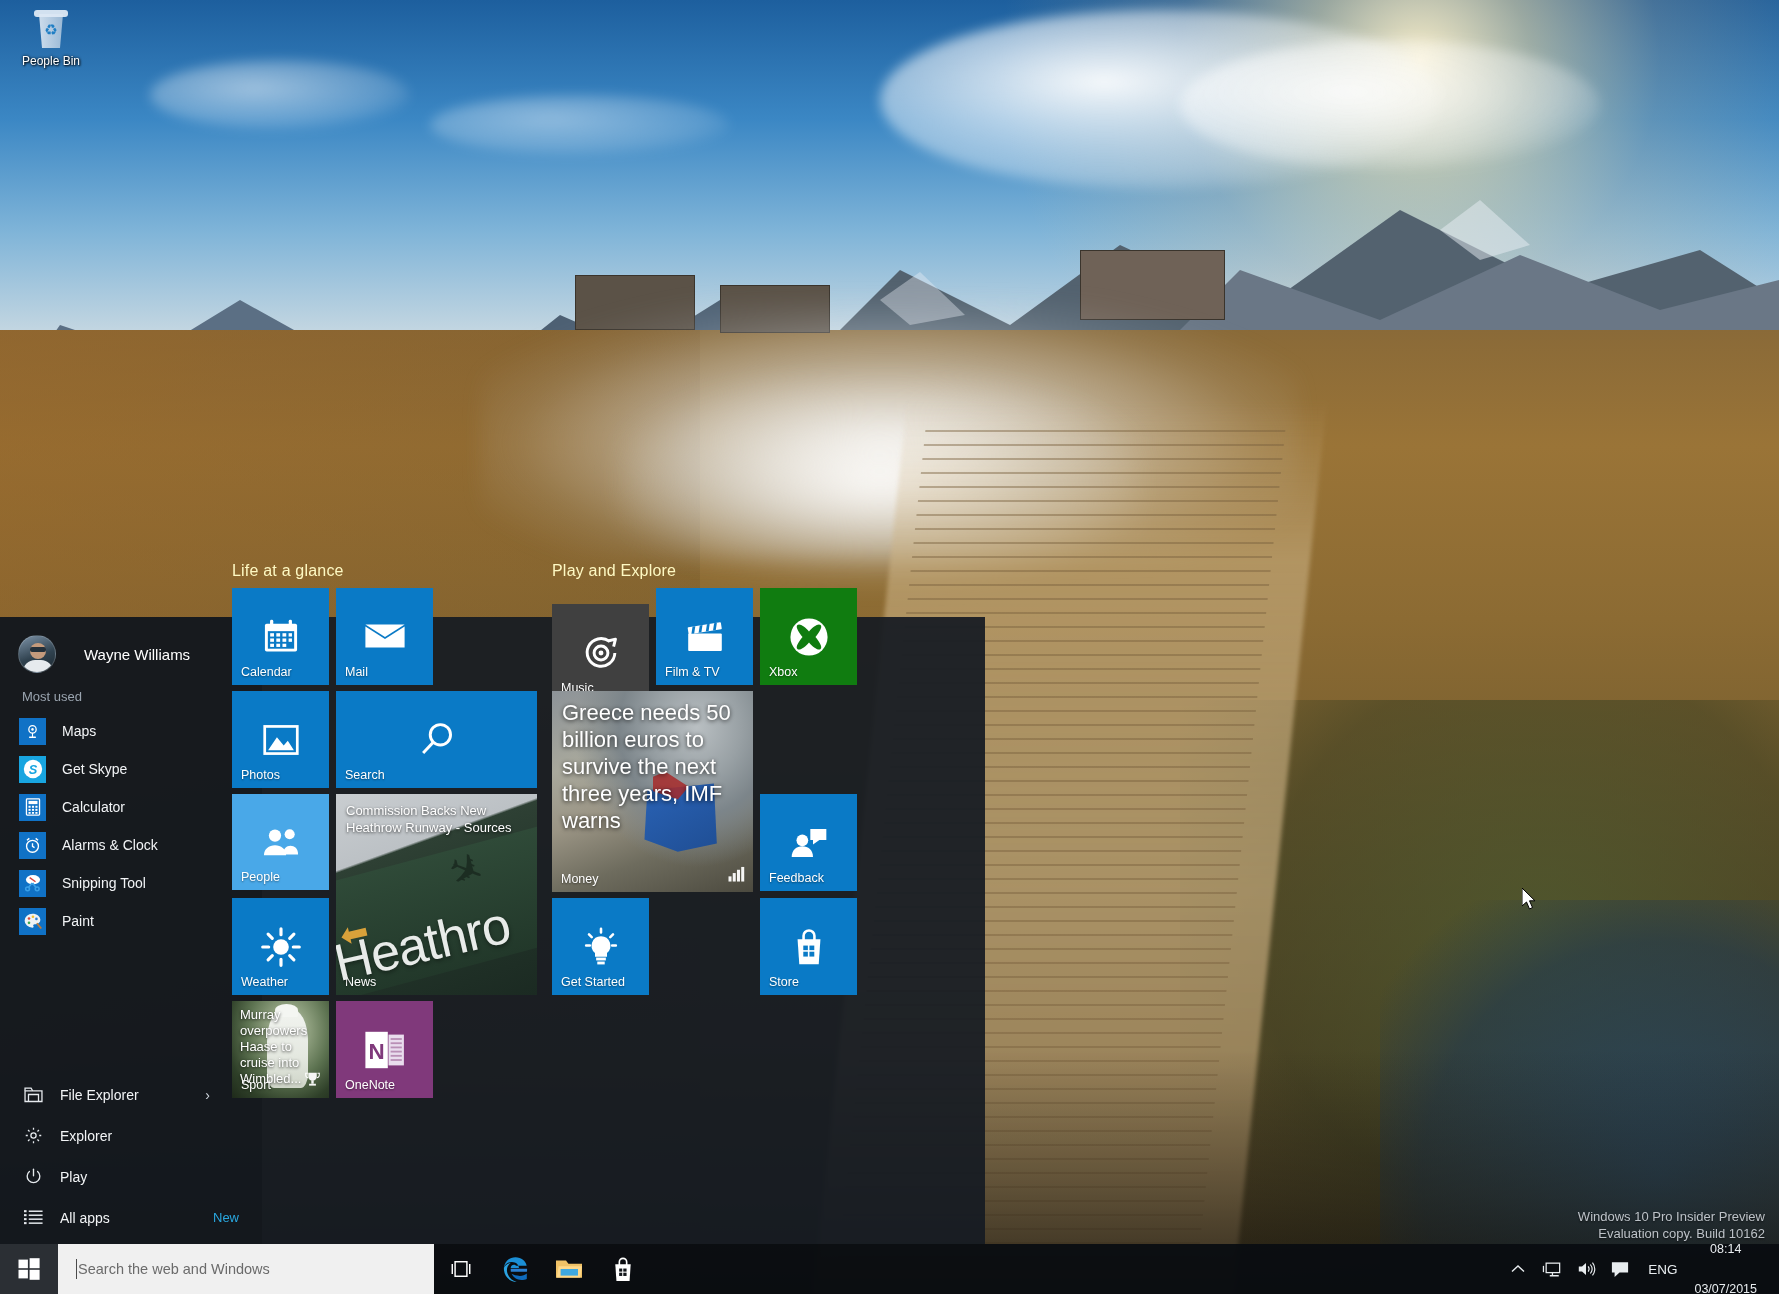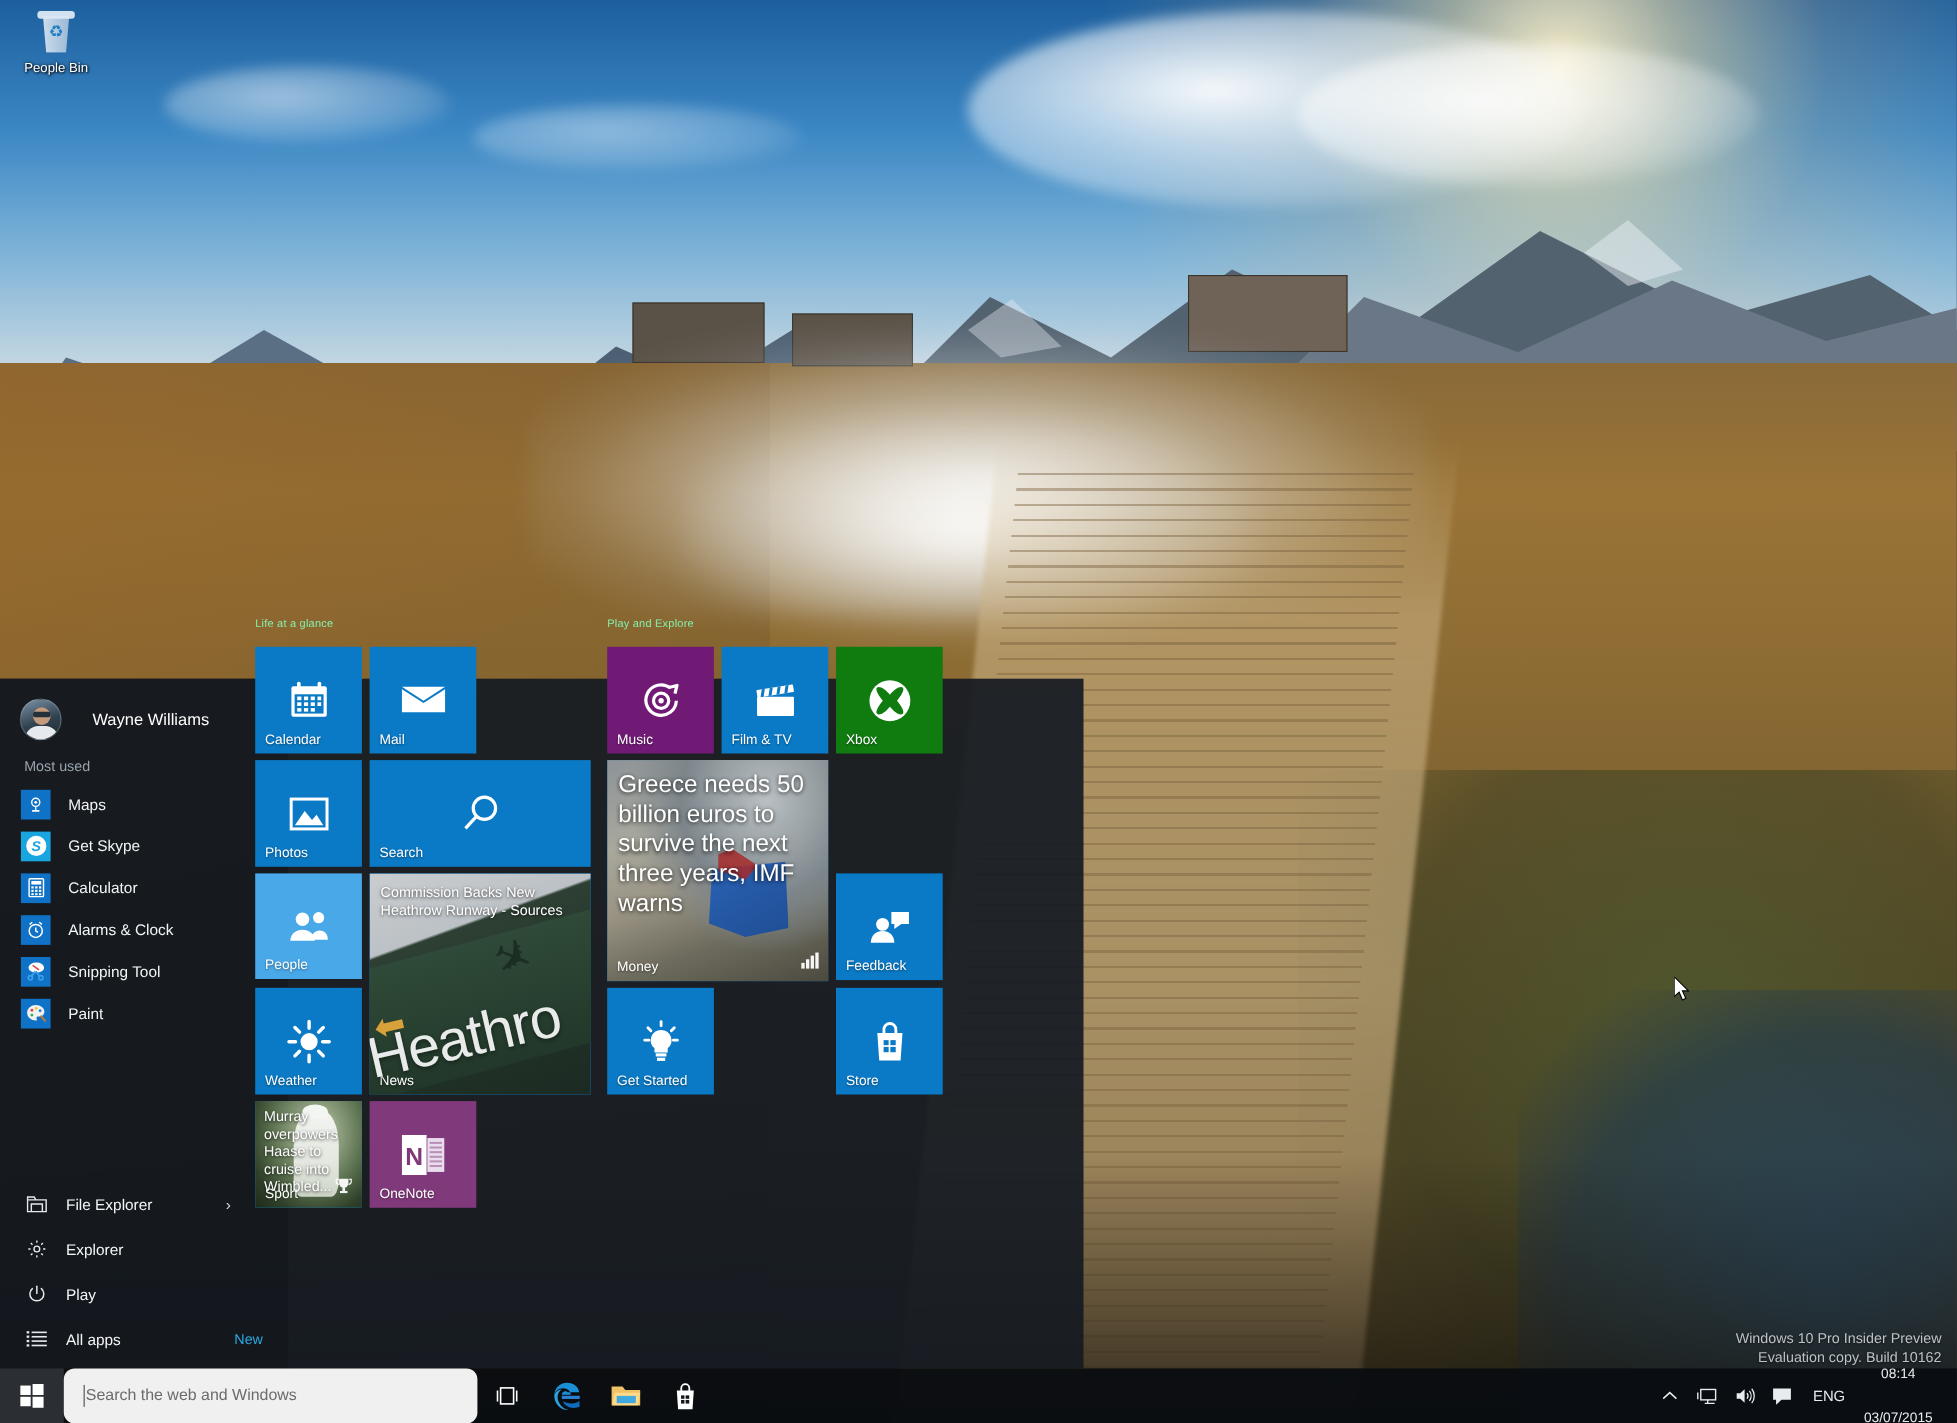--- a/index.html
+++ b/index.html
@@ -180,21 +180,21 @@
   .bottom-item .name { font-size:14px; color:#f2f4f6; }
   .bottom-item .chev { position:absolute; right:52px; color:#cfd6dd; font-size:14px; }
   .badge-new { position:absolute; left:213px; color:#29a8e0; font-size:13px; }
 
   
   #start-right {
     flex:1; position:relative; padding:18px 0 0 0;
   }
   .group { position:absolute; }
   .group-title {
-    font-size:10px; color:#86efac; margin-bottom:11px; letter-spacing:0.2px;
+    font-size:16px; color:#fef9c3; margin-bottom:11px; letter-spacing:0.2px;
   }
   .tiles { position:relative; }
   .tile {
     position:absolute;
     background:#0a7ac6;
     color:#fff; overflow:hidden; cursor:default;
   }
   .tile .tlabel {
     position:absolute; left:9px; bottom:6px;
     font-size:12.5px; color:#fff; text-shadow:0 1px 2px rgba(0,0,0,0.45);
@@ -286,21 +286,21 @@
     position:absolute; left:0; bottom:0; width:1779px; height:50px;
     background:rgba(10,13,17,0.95);
     display:flex; align-items:center;
   }
   #start-button {
     width:58px; height:50px; display:flex; align-items:center; justify-content:center;
     background:#2b2f34; cursor:default;
   }
   #search-box {
     width:376px; height:50px; background:#f0f0f0;
-    display:flex; align-items:center; padding-left:18px; cursor:text;border-radius:10px;
+    display:flex; align-items:center; padding-left:18px; cursor:text;
   }
   #search-box .caret { width:1px; height:20px; background:#4a4a4a; margin-right:1px; }
   #search-box .ph { font-size:14.5px; color:#6b6b6b; }
   .tb-icon {
     width:54px; height:50px; display:flex; align-items:center; justify-content:center; cursor:default;
   }
   #tray {
     margin-left:auto; display:flex; align-items:center; height:50px; padding-right:8px;
   }
   .tray-ico {
@@ -645,21 +645,21 @@
           </div>
           <div class="tlabel">OneNote</div>
         </div>
       </div>
     </div>
 
     <div class="group" style="left:290px;top:-55px;width:340px;">
       <div class="group-title" style="position:absolute;left:0;top:0;">Play and Explore</div>
       <div class="tiles" style="position:absolute;left:0;top:26px;width:340px;height:420px;">
 
-        <div class="tile" style="left:0;top:0;width:97px;height:97px;background:#701a75;">
+        <div class="tile" style="left:0;top:16px;width:97px;height:97px;background:#404040;">
           <div class="ticon">
             <svg width="40" height="40" viewBox="0 0 26 26" fill="none" stroke="#fff" stroke-width="1.9">
                 <path d="M18.5 5.5A9 9 0 1 0 22 13"></path>
                 <circle cx="13" cy="13" r="4.5"></circle>
                 <circle cx="13" cy="13" r="1.6" fill="#fff" stroke="none"></circle>
                 <path d="M17.6 5.2 L22.4 4 L21.2 8.8" stroke-linejoin="round"></path>
               </svg>
           </div>
           <div class="tlabel">Music</div>
         </div>

